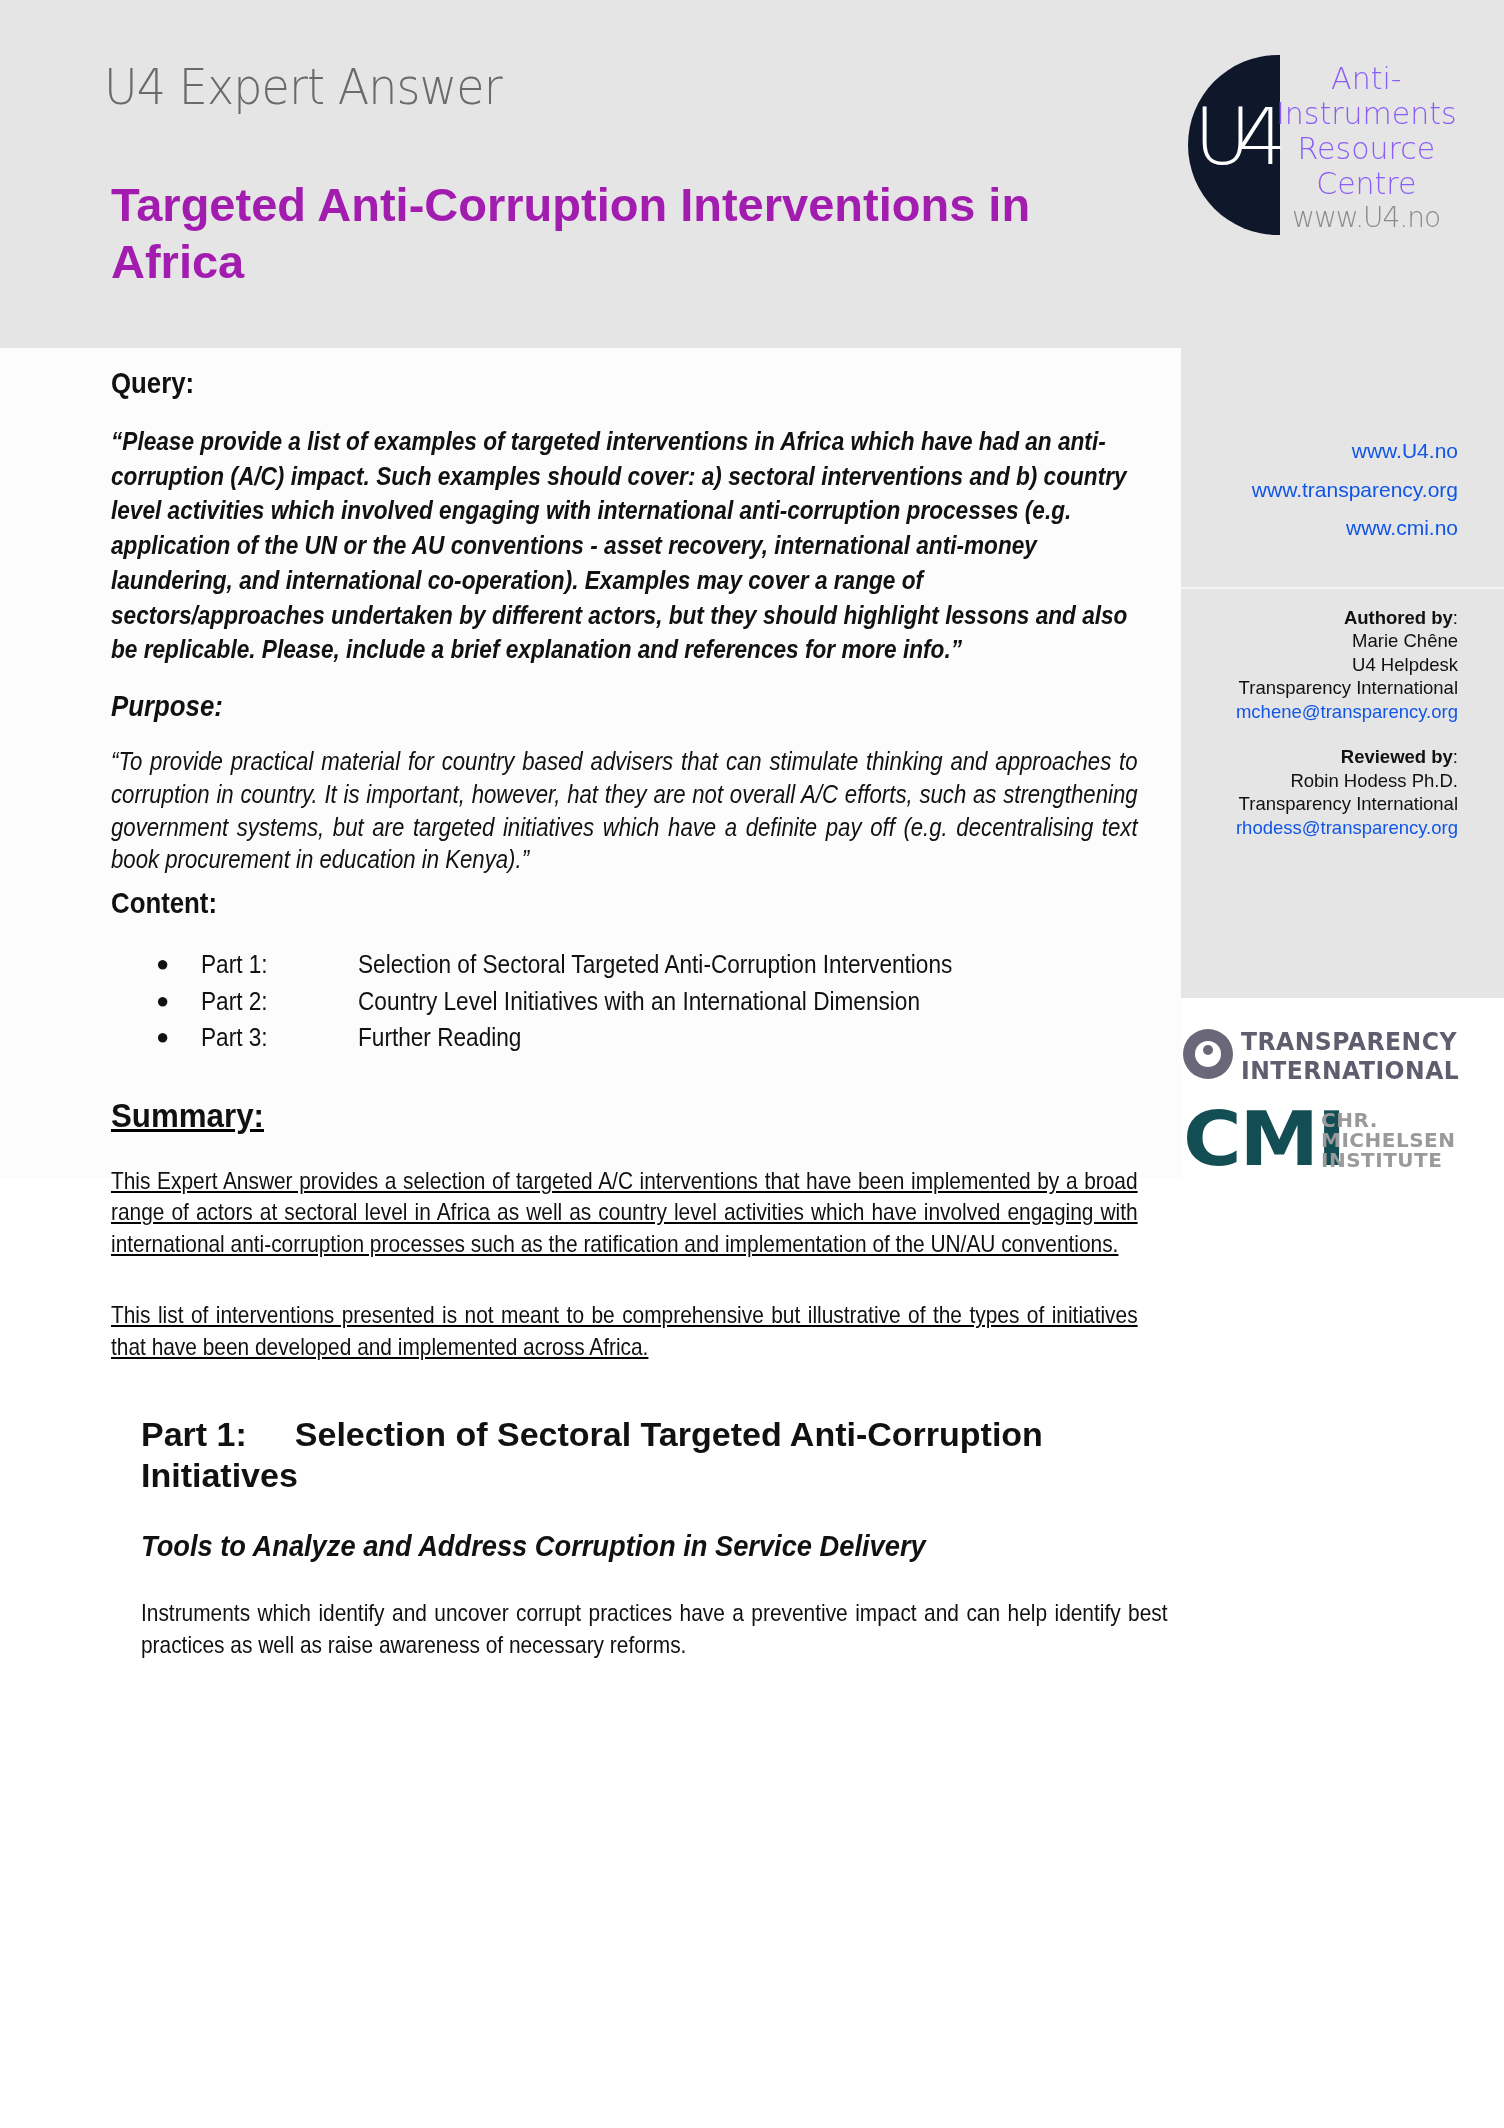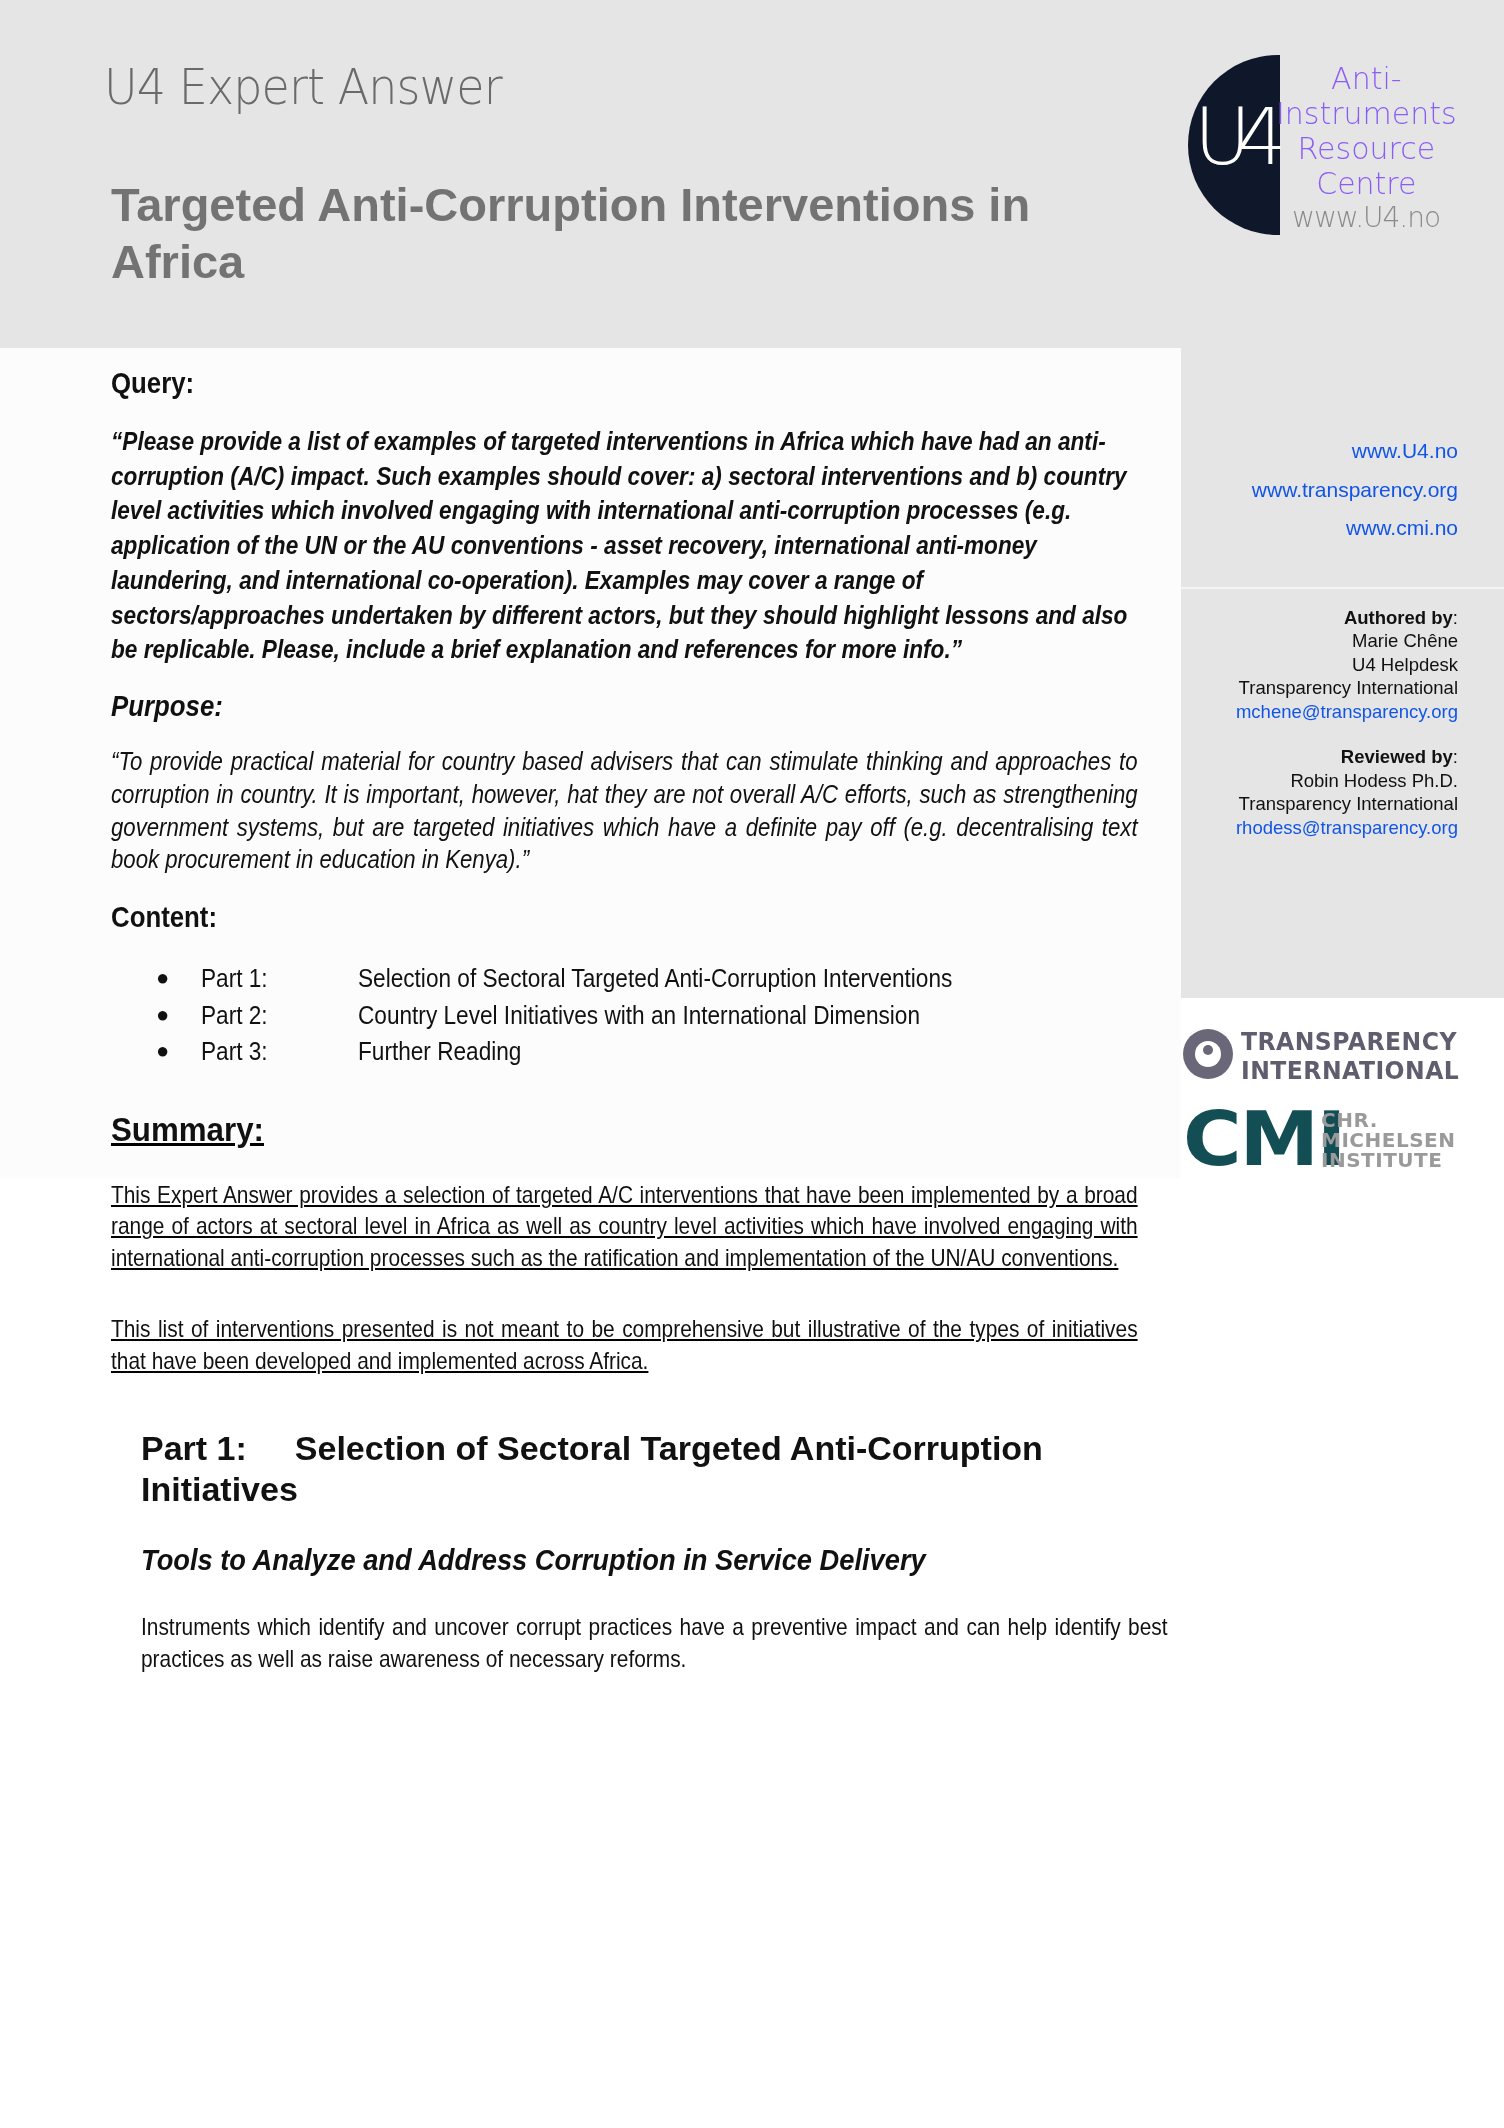--- a/index.html
+++ b/index.html
@@ -26,21 +26,21 @@
       background: #f4f4f4;
     }
     .series-title {
       position: absolute; left: 104px; top: 58px;
       font-family: "DejaVu Sans", sans-serif; font-weight: 200;
       font-size: 50px; color: #6a6a6a; letter-spacing: -1px;
       transform: scaleX(0.92); transform-origin: left top;
     }
     .doc-title {
       position: absolute; left: 111px; top: 176px; width: 1050px;
-      font-weight: bold; font-size: 47px; line-height: 57px; color: #737373;
+      font-weight: bold; font-size: 47px; line-height: 57px; color: #a21caf;
     }
     
     .u4-logo { position: absolute; left: 1188px; top: 55px; width: 300px; height: 185px; }
     .u4-half {
       position: absolute; left: 0; top: 0; width: 92px; height: 180px;
       background: #0f172a; border-radius: 90px 0 0 90px;
     }
     .u4-glyph {
       position: absolute; left: 6px; top: 42px; color: #ffffff;
       font-family: "DejaVu Sans", sans-serif; font-size: 78px; line-height: 80px;
@@ -167,21 +167,21 @@
   <section>
     <h2 class="sec-head" style="margin-top:6px;">Query:</h2>
     <p class="query-text" style="margin-top:24px;">“Please provide a list of examples of targeted interventions in Africa which have had an anti-corruption (A/C) impact. Such examples should cover: a) sectoral interventions and b) country level activities which involved engaging with international anti-corruption processes (e.g. application of the UN or the AU conventions - asset recovery, international anti-money laundering, and international co-operation). Examples may cover a range of sectors/approaches undertaken by different actors, but they should highlight lessons and also be replicable. Please, include a brief explanation and references for more info.”</p>
   </section>
 
   <section style="margin-top:22px;font-style:italic;">
     <h2 class="sec-head">Purpose:</h2>
     <p class="body-text" style="margin-top:22px;">“To provide practical material for country based advisers that can stimulate thinking and approaches to corruption in country. It is important, however, hat they are not overall A/C efforts, such as strengthening government systems, but are targeted initiatives which have a definite pay off (e.g. decentralising text book procurement in education in Kenya).”</p>
   </section>
 
-  <section style="margin-top:24px;">
+  <section style="margin-top:10px;">
     <h2 class="sec-head">Content:</h2>
     <ul class="content-list" style="margin-top:26px;">
       <li>
         <span class="bullet">●</span>
         <span class="part-label">Part 1:</span>
         <span class="part-title">Selection of Sectoral Targeted Anti-Corruption Interventions</span>
       </li>
       <li>
         <span class="bullet">●</span>
         <span class="part-label">Part 2:</span>

